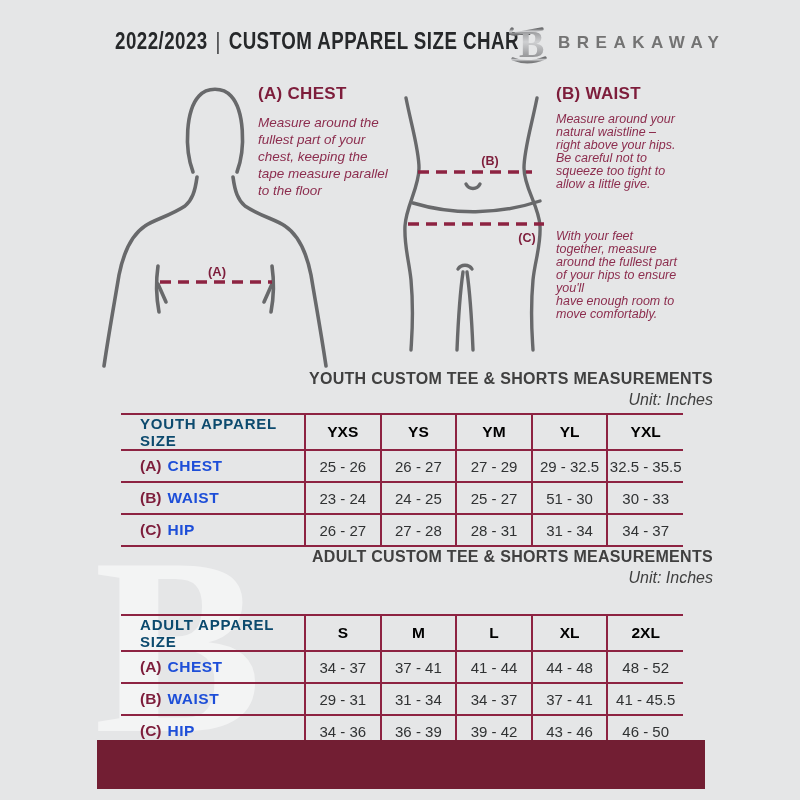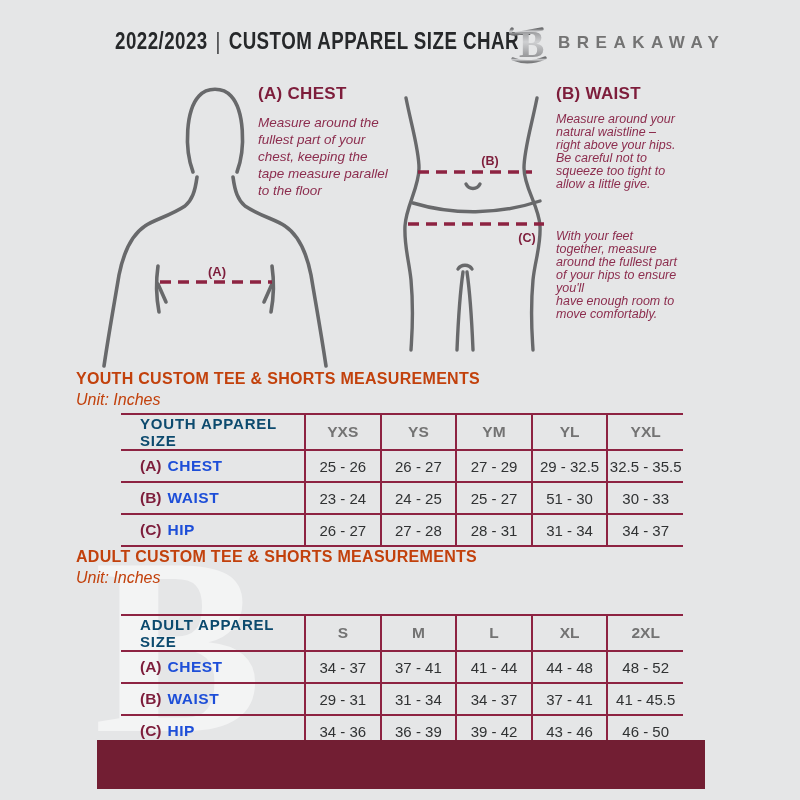--- a/index.html
+++ b/index.html
@@ -22,39 +22,39 @@
   .instr.a{left:258px;top:84px;width:160px;}
   .instr.a .body{margin-top:10px;font-size:13.5px;line-height:17px;}
   .instr.b{left:556px;top:84px;width:165px;}
   .instr.c{left:556px;top:221px;width:165px;}
   .instr.b .body,.instr.c .body{margin-top:9px;font-size:12.5px;line-height:13px;}
   
   .fig{position:absolute;z-index:1;}
   .fig-chest{left:95px;top:80px;}
   .fig-waist{left:393px;top:88px;}
   
-  .sect{position:absolute;left:76px;width:628px;text-align:left;z-index:2;color:#c2410c;}
+  .sect{position:absolute;left:85px;width:628px;text-align:right;z-index:2;color:#404040;}
   .sect .t{font-size:16px;font-weight:700;letter-spacing:0.3px;}
   .sect .u{font-size:16px;font-style:italic;font-weight:500;margin-top:3px;}
   .sect.youth{top:370px;}
   .sect.adult{top:548px;}
   
   table.size{position:absolute;left:121px;width:562px;border-collapse:collapse;table-layout:fixed;
     z-index:2;}
   table.size.youth{top:413px;}
   table.size.adult{top:614px;}
   table.size col.lblcol{width:184px;}
   table.size tr{height:32px;}
   table.size tr.head{height:30px;border-top:2px solid #8d2342;}
   table.size tr{border-bottom:2px solid #8d2342;}
   table.size td{padding:0;text-align:center;font-size:15px;color:#303233;vertical-align:middle;}
   table.size td:not(:first-child){border-left:2px solid #8d2342;}
   table.size td.lbl{text-align:left;padding-left:19px;}
   table.size tr.head td.lbl{font-size:15px;letter-spacing:0.8px;color:#0c4a6e;}
-  table.size tr.head td{font-size:15.5px;font-weight:700;color:#737373;}
+  table.size tr.head td{font-size:15.5px;font-weight:700;color:#000000;}
   table.size td.lbl .pfx{font-weight:700;color:#7d1d3b;margin-right:6px;font-size:15.5px;}
   table.size td.lbl .nm{color:#1d4ed8;letter-spacing:0.5px;font-size:15.5px;font-weight:bold;}
   
   .watermark{position:absolute;left:94px;top:548px;z-index:0;font-family:"Liberation Serif",serif;
     font-weight:700;font-size:252px;line-height:0.78;color:rgba(255,255,255,0.55);}
   .footer-bar{position:absolute;left:97px;top:740px;width:608px;height:49px;background:#721e33;z-index:3;}
 </style>
 </head>
 <body>
 

